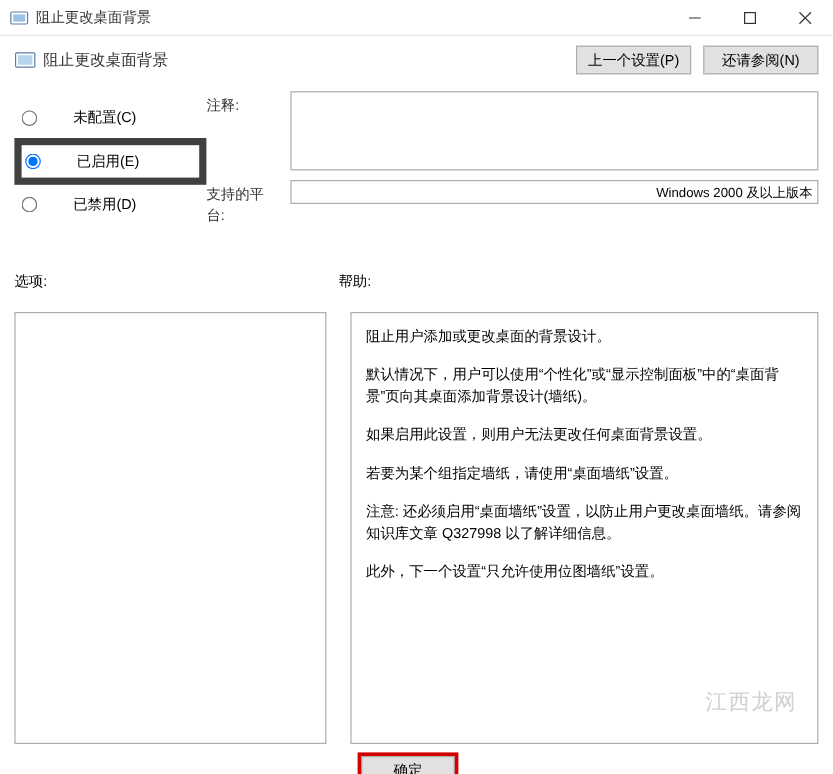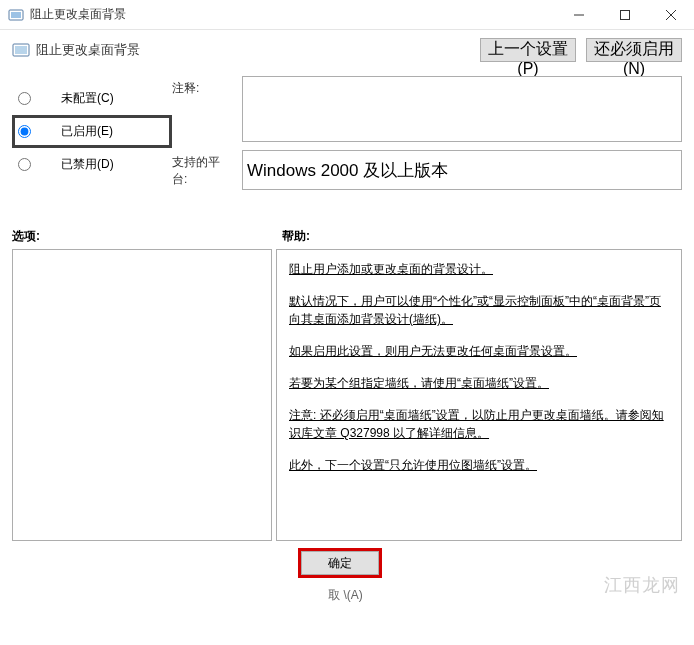--- a/index.html
+++ b/index.html
@@ -41,37 +41,37 @@
     .header-icon {
       width: 18px; height: 18px; margin-right: 6px;
       display:inline-flex; align-items:center; justify-content:center;
     }
     .header-title { flex: 1; color: #333; font-size: 13px; }
     .nav-btns { display: flex; gap: 10px; }
     .nav-btn {
       width: 96px; height: 24px;
       border: 1px solid #adadad;
       background: #e1e1e1;
-      font-family: inherit; font-size: 16px;
+      font-family: inherit; font-size: 12px;
       cursor: pointer;
     }
     .config-area { display: flex; }
     .radio-col {
       width: 160px;
       padding-top: 6px;
     }
     .radio-item {
       display: flex; align-items: center;
       padding: 8px 0 8px 6px;
       cursor: pointer;
       gap: 24px;
     }
     .radio-item input { margin-right: 6px; }
     .radio-item.highlighted {
-      border: 3px solid #404040;
+      border: 6px solid #404040;
       padding: 5px 0 5px 3px;
     }
     .right-col { flex: 1; }
     .form-row { display: flex; margin-bottom: 8px; }
     .form-label {
       width: 70px;
       text-align: left;
       padding: 4px 8px 0 0;
       color: #333;
     }
@@ -81,40 +81,39 @@
       border: 1px solid #adadad;
       background: #fff;
       resize: none;
       font-family: inherit;
       font-size: 12px;
       padding: 2px 4px;
       overflow-y: scroll;
     }
     .platform-input {
       flex: 1;
-      height: 40px;
+      height: 20px;
       border: 1px solid #adadad;
       background: #fff;
       font-family: inherit;
-      font-size: 17px;
+      font-size: 11px;
       padding: 2px 4px;
+      text-align: right;
     }
     .labels-row {
       display: flex;
       margin-top: 30px;
-      margin-bottom: 4px;
-      font-weight: bold;
+      margin-bottom: 17px;
     }
     .options-label { width: 260px; padding-left: 0; }
     .help-label { padding-left: 10px; }
     .panels-row {
       display: flex;
-      gap: 4px;
-      height: 292px;
-      text-decoration: underline;
+      gap: 20px;
+      height: 360px;
     }
     .options-panel {
       width: 260px;
       border: 1px solid #adadad;
       background: #fff;
     }
     .help-panel {
       flex: 1;
       border: 1px solid #adadad;
       background: #fff;
@@ -141,21 +140,21 @@
     .ok-btn.highlighted {
       outline: 3px solid #d30000;
     }
     .cancel-stub {
       color: #666;
       padding: 4px 6px;
       margin-left: 11px;
     }
     .watermark {
       position: absolute;
-      right: 14px;
+      right: 30px;
       bottom: 48px;
       font-size: 18px;
       color: rgba(200,200,200,0.85);
       pointer-events: none;
       letter-spacing: 1px;
     }
   </style>
 </head>
 <body>
 
@@ -192,21 +191,21 @@
   <div class="header-row">
     <span class="header-icon">
       <svg width="18" height="18" viewBox="0 0 18 18">
         <rect x="1" y="3" width="16" height="12" rx="1" fill="none" stroke="#5a7ea6" stroke-width="1"></rect>
         <rect x="3" y="5" width="12" height="8" fill="#b8d4ea"></rect>
       </svg>
     </span>
     <span class="header-title">阻止更改桌面背景</span>
     <div class="nav-btns">
       <button class="nav-btn">上一个设置(P)</button>
-      <button class="nav-btn">还必须启用(N)</button>
+      <button class="nav-btn">还请参阅(N)</button>
     </div>
   </div>
 
   <div class="config-area">
     <div class="radio-col">
       <label class="radio-item">
         <input type="radio" name="state" style="">
         <span>未配置(C)</span>
       </label>
       <label class="radio-item highlighted">

